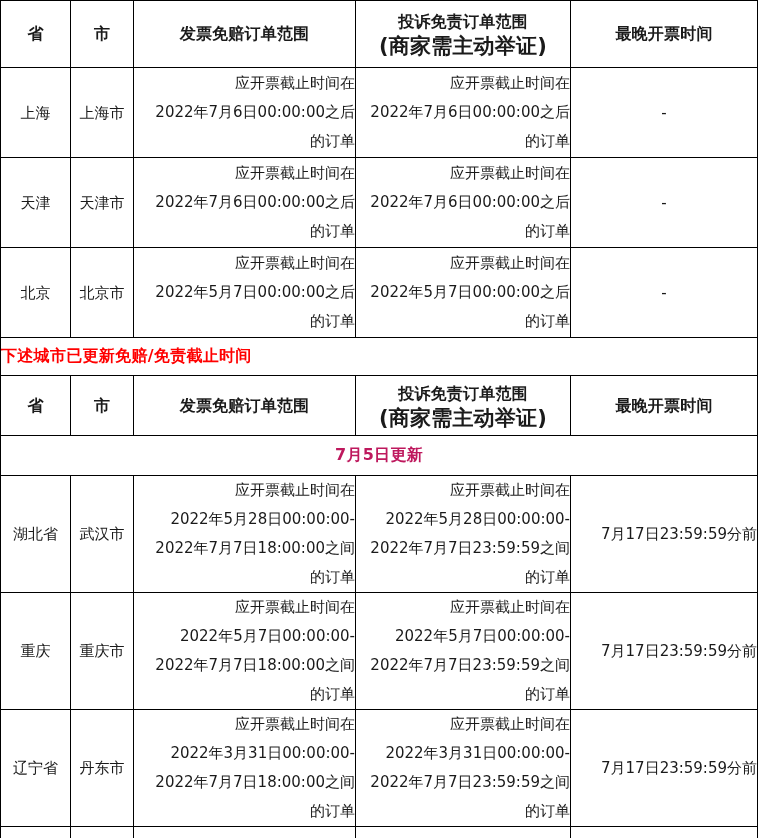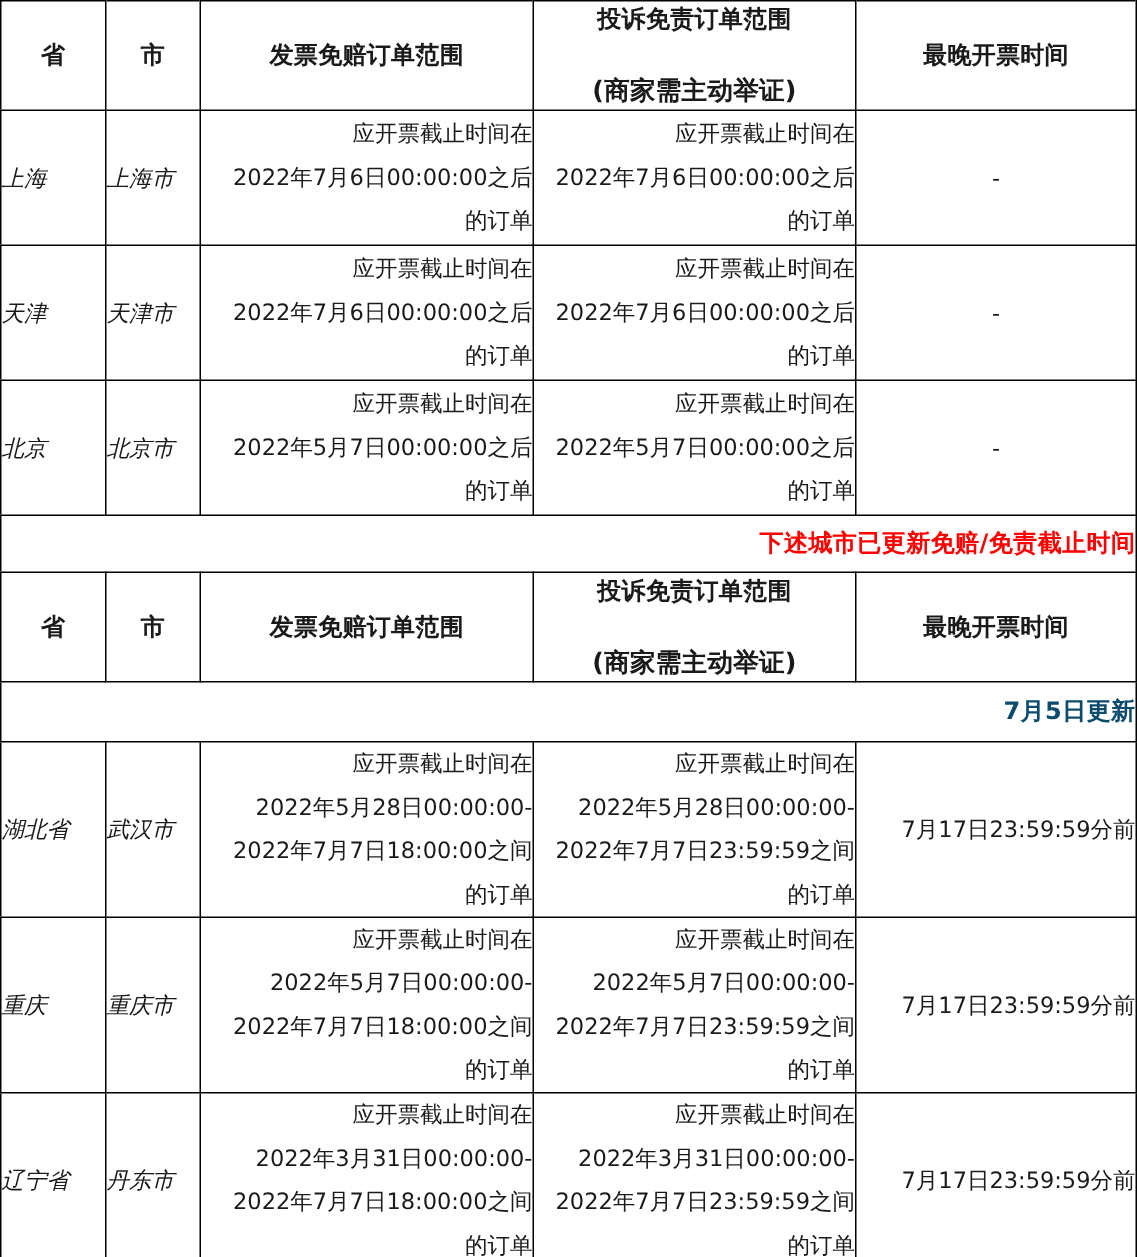--- a/index.html
+++ b/index.html
@@ -52,34 +52,32 @@
     text-align: center;
     font-weight: bold;
     font-size: 16px;
     line-height: 24px;
     letter-spacing: 0.2px;
     padding: 4px 3px;
   }
   .hcell .sub {
     display: block;
     font-weight: bold;
-    font-size: 17px;
+    font-size: 21px;
     line-height: 24px;
-    margin-top: 24px;
   }
   .hrow td { height: 67px; }
   .hrow2 td { height: 60px; }
 
   
   .dcell-center {
-    text-align: left;
+    text-align: center;
     font-size: 15px;
     line-height: 22px;
     padding: 4px 2px;
-    font-style: italic;
   }
   .dcell-text {
     text-align: right;
     font-size: 15px;
     line-height: 29px;
     padding: 6px 7px 6px 8px;
     white-space: pre-line;
   }
   .dcell-last {
     text-align: right;
@@ -90,30 +88,30 @@
   .dash {
     text-align: center;
     font-size: 15px;
   }
 
   .row-a td { height: 90px; }
   .row-b td { height: 117px; }
 
   
   .notice-red-center {
-    text-align: right;
+    text-align: left;
     color: #FF0000;
     font-weight: bold;
     font-size: 16px;
     height: 38px;
     letter-spacing: 0.3px;
   }
   .notice-red-left {
-    text-align: right;
-    color: #0c4a6e;
+    text-align: center;
+    color: #be185d;
     font-weight: bold;
     font-size: 16px;
     height: 40px;
     padding-left: 8px;
     letter-spacing: 0.3px;
   }
 
   
   .partial td { height: 12px; }
 </style>

